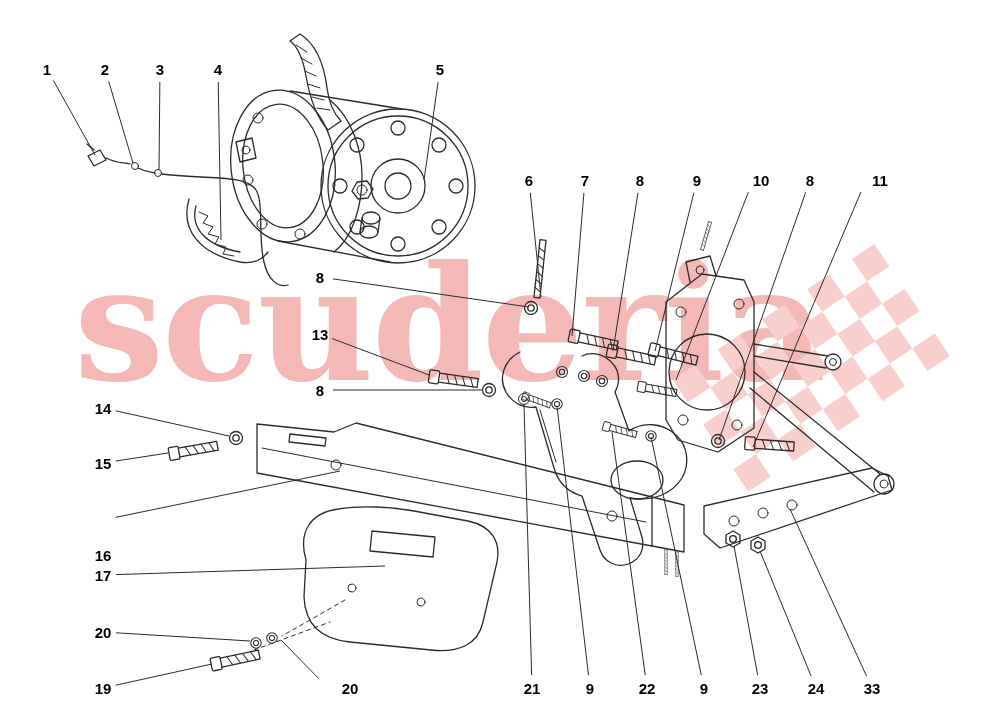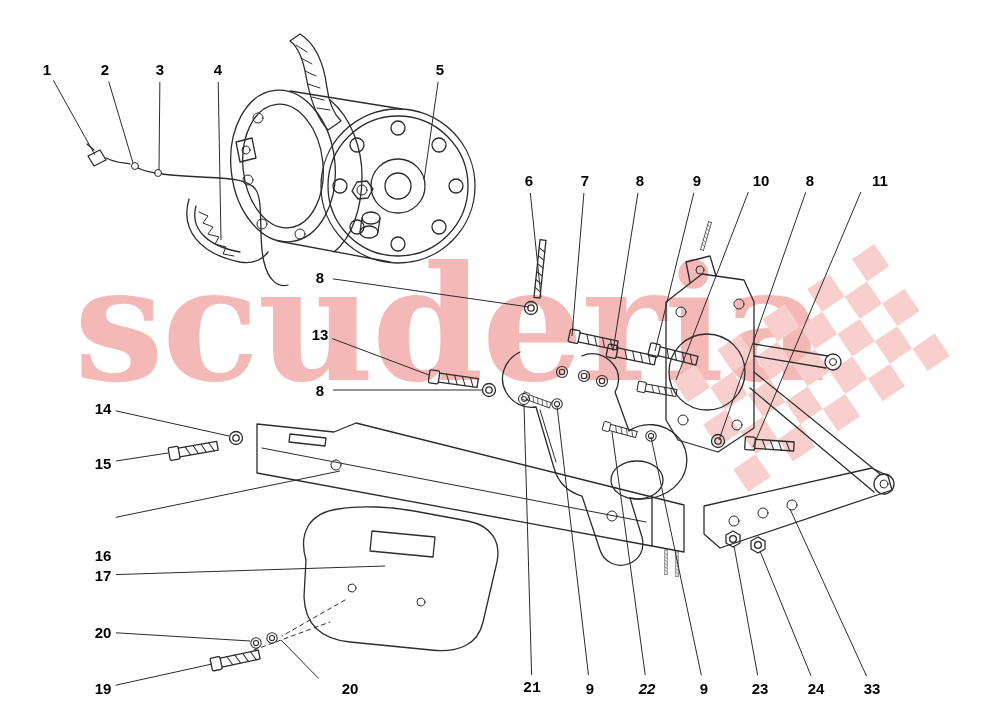--- a/index.html
+++ b/index.html
@@ -261,22 +261,22 @@
       <div class="callout" style="left: 320px; top: 277px;">8</div>
       <div class="callout" style="left: 320px; top: 334px;">13</div>
       <div class="callout" style="left: 320px; top: 390px;">8</div>
       <div class="callout" style="left: 103px; top: 408px;">14</div>
       <div class="callout" style="left: 103px; top: 463px;">15</div>
       <div class="callout" style="left: 103px; top: 520px; margin-top: 35px;">16</div>
       <div class="callout" style="left: 103px; top: 575px;">17</div>
       <div class="callout" style="left: 103px; top: 632px;">20</div>
       <div class="callout" style="left: 103px; top: 688px;">19</div>
       <div class="callout" style="left: 328px; top: 688px; margin-left: 22px;">20</div>
-      <div class="callout" style="left: 532px; top: 688px; font-family: Liberation Mono, monospace;">21</div>
+      <div class="callout" style="left: 532px; top: 688px;">21</div>
       <div class="callout" style="left: 590px; top: 688px;">9</div>
-      <div class="callout" style="left: 647px; top: 688px; font-style: italic;">22</div>
+      <div class="callout" style="left: 647px; top: 688px;">22</div>
       <div class="callout" style="left: 704px; top: 688px;">9</div>
       <div class="callout" style="left: 760px; top: 688px;">23</div>
       <div class="callout" style="left: 816px; top: 688px; text-align: center;">24</div>
       <div class="callout" style="left: 872px; top: 688px;">33</div>
     </div>
 
 </div>
 
 </body></html>

